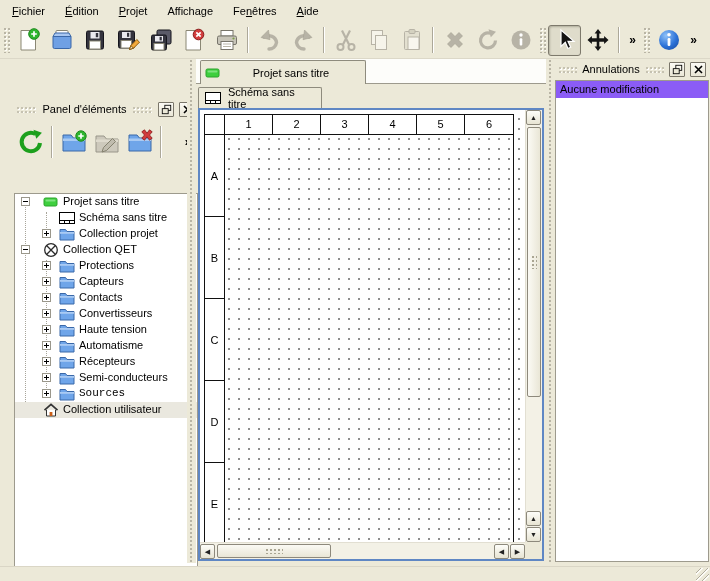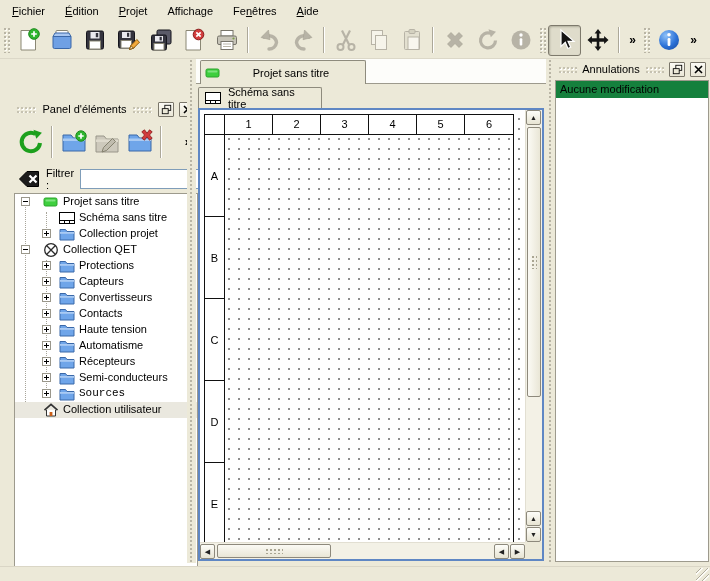--- a/index.html
+++ b/index.html
@@ -67,21 +67,21 @@
   #vscroll{position:absolute;right:0;top:0;bottom:17px;width:17px;background:#f3f1e6;border-left:1px solid #e2dfd2;box-sizing:border-box;}
   #vthumb{position:absolute;left:1px;right:1px;top:17px;height:268px;border:1px solid #8d897c;border-radius:2px;background:linear-gradient(90deg,#fbfaf4,#e9e6d6);}
   #vthumb .grip{position:absolute;left:3px;right:3px;top:50%;height:14px;margin-top:-7px;background-image:radial-gradient(#a9a592 1px,rgba(0,0,0,0) 1.2px);background-size:4px 4px;}
   #hscroll{position:absolute;left:0;bottom:0;right:17px;height:17px;background:#f3f1e6;border-top:1px solid #e2dfd2;box-sizing:border-box;}
   #hthumb{position:absolute;top:1px;bottom:1px;left:17px;width:112px;border:1px solid #8d897c;border-radius:2px;background:linear-gradient(#fbfaf4,#e9e6d6);}
   #hthumb .grip{position:absolute;top:3px;bottom:3px;left:50%;width:18px;margin-left:-9px;background-image:radial-gradient(#a9a592 1px,rgba(0,0,0,0) 1.2px);background-size:4px 4px;}
   #sb-corner{position:absolute;right:0;bottom:0;width:17px;height:17px;background:#ece9d8;}
   
   #right-dock{position:absolute;left:554px;top:59px;width:156px;height:504px;}
   #undo-list{position:absolute;left:1px;right:1px;top:21px;bottom:1px;background:#fff;border:1px solid #9d9a8d;overflow:hidden;}
-  .undo-item{height:17px;line-height:17px;padding:0 4px;background:#15803d;}
+  .undo-item{height:17px;line-height:17px;padding:0 4px;background:#8b5cf6;}
   
   #statusbar{position:absolute;left:0;top:566px;width:710px;height:15px;background:#ece9d8;border-top:1px solid #dad6c6;}
   #statusbar .grip{position:absolute;right:1px;bottom:1px;width:13px;height:13px;background:repeating-linear-gradient(135deg,rgba(0,0,0,0) 0 3px,#b0ac9c 3px 4px,#fdfcf7 4px 5px);}
 </style>
 </head>
 <body>
 
 <div id="menubar">
     <div class="menu-item"><span></span><u>F</u><span>ichier</span></div>
     <div class="menu-item"><span></span><u>É</u><span>dition</span></div>
@@ -326,30 +326,20 @@
             <path d="M2 6h8l2.5 3H24v13H2z" fill="#6fa5e9" stroke="#3a68a8"></path>
             <path d="M2 9.5h22v2.5H2z" fill="#a9caf3"></path>
             <path d="M14.8 2.8l2.7-2 2.5 3.4 2.5-3.4 2.7 2-2.7 3.2 2.7 3.2-2.7 2-2.5-3.4-2.5 3.4-2.7-2 2.7-3.2z" fill="#d23c3c" stroke="#8a1a1a" stroke-width="0.8"></path>
           </svg>
         </span>
       </button>
       <div class="pt-sep"></div>
       <div class="pt-spacer"></div>
       <div class="pt-overflow">»</div>
     </div>
-  <div id="filter-row">
-    <button class="pt-btn" style="width:26px;height:22px;">
-      <svg width="22" height="18" viewBox="0 0 22 18">
-        <path d="M1.5 9L9 1.5h11.5v15H9z" fill="#1c1c1c" stroke="#000"></path>
-        <path d="M11.5 5.5l7 7M18.5 5.5l-7 7" stroke="#fff" stroke-width="2.2"></path>
-      </svg>
-    </button>
-    <span>Filtrer :</span>
-    <input id="filter-input" type="text" value="" style="">
-  </div>
   <div id="tree">
     <div class="tree-guide" style="left:10px;top:10px;height:206px;"></div>
     <div class="tree-guide" style="left:31px;top:18px;height:24px;"></div>
     <div class="tree-guide" style="left:31px;top:66px;height:136px;"></div>
   <div class="tree-row">
         <span class="tree-exp" style="left: 6px; top: 3px;">
           <span class="h"></span>
         </span>
         <span class="tree-ico" style="left: 28px; top: 0px;"><svg width="16" height="16" viewBox="0 0 16 16">
             <rect x="1" y="4" width="13" height="8" rx="1.5" fill="#3ecf3e" stroke="#2aa32a"></rect>
@@ -410,32 +400,32 @@
       </div>
       <div class="tree-row">
         <span class="tree-exp" style="left: 27px; top: 3px;">
           <span class="h"></span>
           <span class="v"></span>
         </span>
         <span class="tree-ico" style="left: 44px; top: 0px;"><svg width="16" height="16" viewBox="0 0 16 16">
             <path d="M1 3.5h5.5L8 5.5h7V14H1z" fill="#6fa5e9" stroke="#3a68a8"></path>
             <path d="M1 6h14v1.8H1z" fill="#a9caf3"></path>
           </svg></span>
+        <span class="tree-lbl" style="left: 64px;">Contacts</span>
+      </div>
+      <div class="tree-row">
+        <span class="tree-exp" style="left: 27px; top: 3px;">
+          <span class="h"></span>
+          <span class="v"></span>
+        </span>
+        <span class="tree-ico" style="left: 44px; top: 0px;"><svg width="16" height="16" viewBox="0 0 16 16">
+            <path d="M1 3.5h5.5L8 5.5h7V14H1z" fill="#6fa5e9" stroke="#3a68a8"></path>
+            <path d="M1 6h14v1.8H1z" fill="#a9caf3"></path>
+          </svg></span>
         <span class="tree-lbl" style="left: 64px;">Convertisseurs</span>
-      </div>
-      <div class="tree-row">
-        <span class="tree-exp" style="left: 27px; top: 3px;">
-          <span class="h"></span>
-          <span class="v"></span>
-        </span>
-        <span class="tree-ico" style="left: 44px; top: 0px;"><svg width="16" height="16" viewBox="0 0 16 16">
-            <path d="M1 3.5h5.5L8 5.5h7V14H1z" fill="#6fa5e9" stroke="#3a68a8"></path>
-            <path d="M1 6h14v1.8H1z" fill="#a9caf3"></path>
-          </svg></span>
-        <span class="tree-lbl" style="left: 64px;">Contacts</span>
       </div>
       <div class="tree-row">
         <span class="tree-exp" style="left: 27px; top: 3px;">
           <span class="h"></span>
           <span class="v"></span>
         </span>
         <span class="tree-ico" style="left: 44px; top: 0px;"><svg width="16" height="16" viewBox="0 0 16 16">
             <path d="M1 3.5h5.5L8 5.5h7V14H1z" fill="#6fa5e9" stroke="#3a68a8"></path>
             <path d="M1 6h14v1.8H1z" fill="#a9caf3"></path>
           </svg></span>

